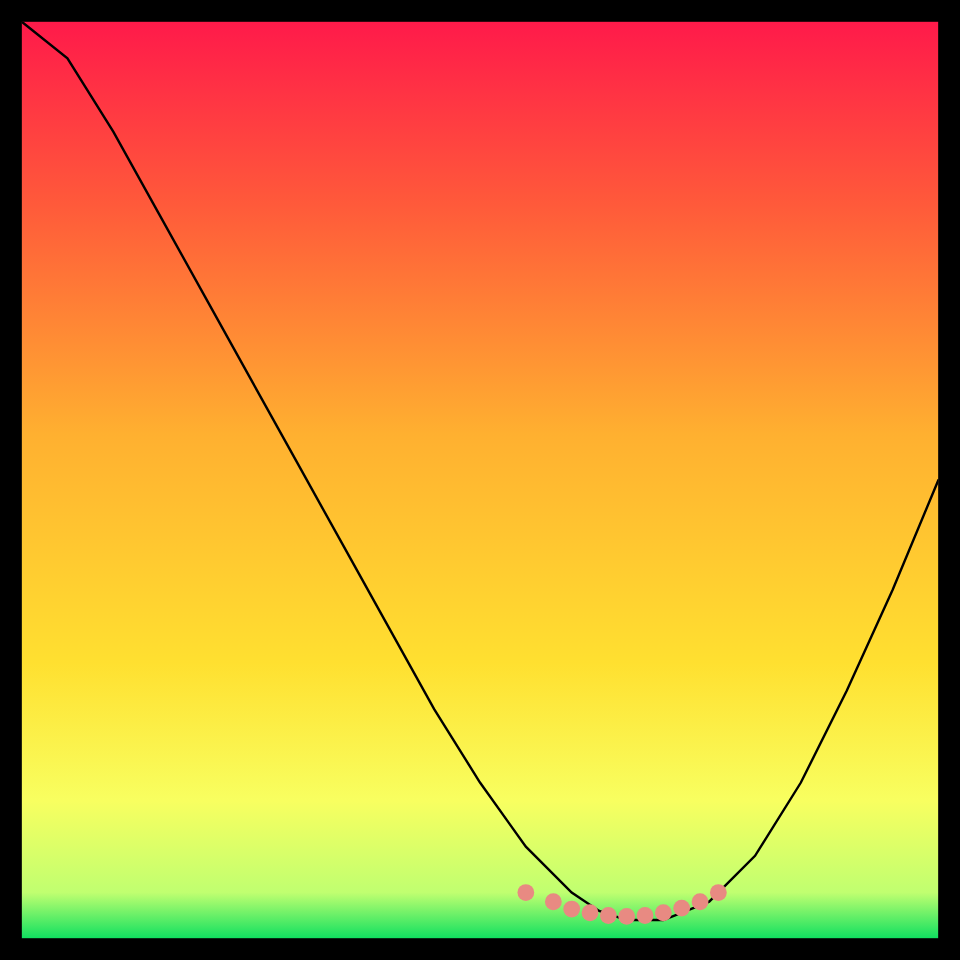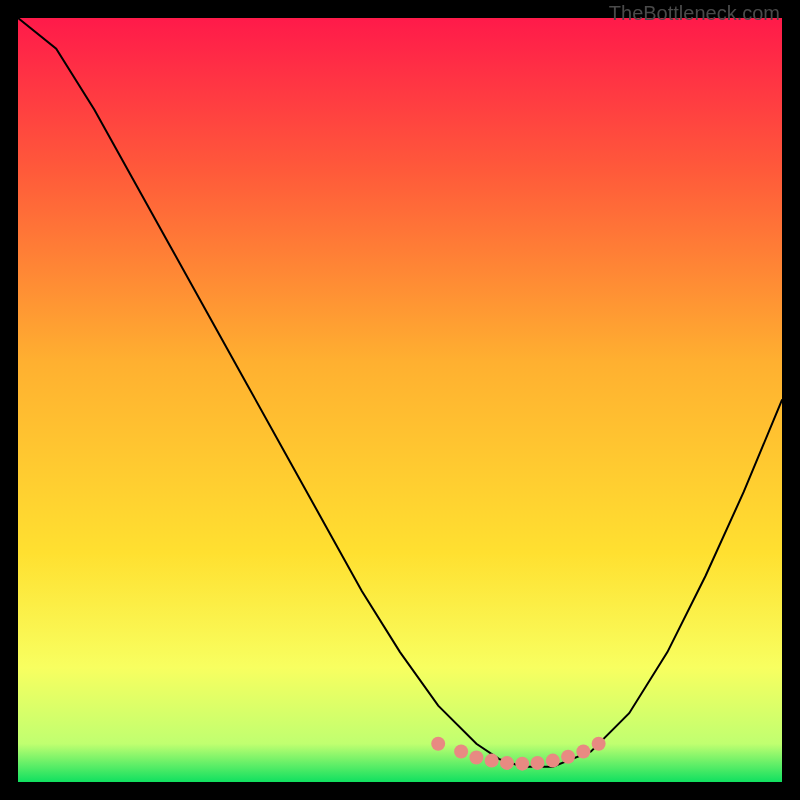--- a/index.html
+++ b/index.html
@@ -21,21 +21,20 @@
     font-weight: 500;
     color: #4a4a4a;
     z-index: 10;
   }
   svg { display: block; }
 </style>
 </head>
 <body>
 
 <div class="container">
-  <div class="watermark">TheBottleneck.com</div>
   <div class="plot-area">
     <svg id="chart-svg" width="764" height="764" viewBox="0 0 764 764">
         <defs>
           <linearGradient id="bg-grad" x1="0" y1="0" x2="0" y2="1">
             <stop offset="0%" stop-color="#ff1a4a"></stop>
             <stop offset="20%" stop-color="#ff5a3a"></stop>
             <stop offset="45%" stop-color="#ffb030"></stop>
             <stop offset="70%" stop-color="#ffe030"></stop>
             <stop offset="85%" stop-color="#f8ff60"></stop>
             <stop offset="95%" stop-color="#c0ff70"></stop>

